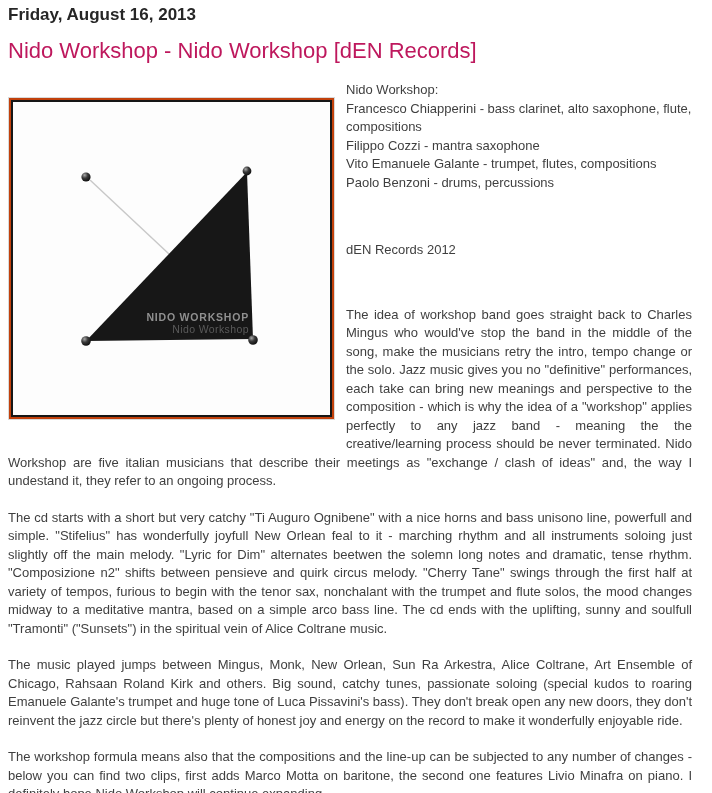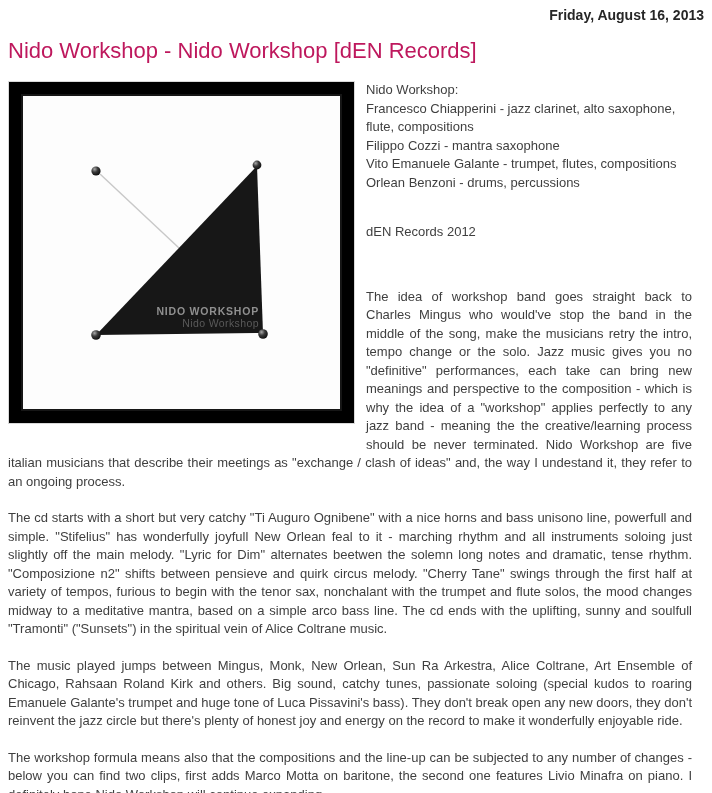--- a/index.html
+++ b/index.html
@@ -8,60 +8,59 @@
     background: #ffffff;
   }
   body {
     width: 712px;
     font-family: "Liberation Sans", "DejaVu Sans", sans-serif;
   }
   .post {
     padding: 6px 8px 5px 8px;
   }
   .post-date {
-    font-size: 14px;
+    font-size: 17px;
     font-weight: bold;
     color: #262626;
     line-height: 14px;
     margin: 2px 0 0 0;
-    text-align: right;
   }
   .post-title {
     font-size: 22px;
     font-weight: 400;
     color: #be185d;
     line-height: 26px;
     margin: 16px 0 17px 0;
   }
   .post-body {
     font-size: 13px;
     line-height: 18.5px;
     color: #3f3f3f;
   }
   .cover-frame {
     float: left;
     width: 321px;
     height: 317px;
     border: 1px solid #d9d9d9;
-    padding: 12px;
-    background: #000000;
-    margin: 0 11px 28px 0;
+    padding: 2px;
+    background: #c2410c;
+    margin: 16px 11px 28px 0;
     box-sizing: content-box;
   }
   .cover {
     width: 317px;
     height: 313px;
     border: 2px solid #161616;
     background: #fdfdfd;
     position: relative;
     overflow: hidden;
   }
   .cover svg { display: block; }
   .credits div { white-space: normal; margin-left: 44px; }
-  .label-line { margin-top: 31px; }
+  .label-line { margin-top: 49px; }
   .para {
     text-align: justify;
     margin: 18px 12px 0 0;
   }
   .para-first { margin-top: 46px; }
   .cover-band-caps {
     font-family: "Liberation Sans", "DejaVu Sans", sans-serif;
     font-weight: bold;
     letter-spacing: 0.8px;
   }
@@ -102,24 +101,24 @@
           <circle cx="240" cy="238" r="4.8" fill="url(#sphereGrad)"></circle>
 
           <text x="236" y="219" text-anchor="end" font-size="10.5" fill="#909090" class="cover-band-caps">NIDO WORKSHOP</text>
           <text x="236" y="231" text-anchor="end" font-size="10.5" fill="#5a5a5a" class="cover-album-name">Nido Workshop</text>
         </svg>
       </div>
     </div>
 
     <div class="credits">
       <div>Nido Workshop:</div>
-      <div>Francesco Chiapperini - jazz clarinet, alto saxophone, flute, compositions</div>
+      <div>Francesco Chiapperini - bass clarinet, alto saxophone, flute, compositions</div>
       <div>Filippo Cozzi - mantra saxophone</div>
       <div>Vito Emanuele Galante - trumpet, flutes, compositions</div>
-      <div>Orlean Benzoni - drums, percussions</div>
+      <div>Paolo Benzoni - drums, percussions</div>
     </div>
 
     <div class="label-line">dEN Records 2012</div>
 
     <p class="para para-first">The idea of workshop band goes straight back to Charles Mingus who would've stop the band in the middle of the song,  make the musicians retry the intro, tempo change or the solo. Jazz music gives you no "definitive" performances, each take can bring new meanings and perspective to the composition - which is why the idea of a "workshop" applies perfectly to any jazz band - meaning the the creative/learning process should be never terminated. Nido Workshop are five italian musicians that describe their meetings as "exchange / clash of ideas" and, the way I undestand it, they refer to an ongoing process.</p>
 
     <p class="para">The cd starts with a short but very catchy "Ti Auguro Ognibene" with a nice horns and bass unisono line, powerfull and simple.  "Stifelius" has wonderfully joyfull New Orlean feal to it - marching rhythm and all instruments soloing just slightly off the main melody. "Lyric for Dim" alternates beetwen the solemn long notes and dramatic, tense rhythm. "Composizione n2" shifts between pensieve and quirk circus melody. "Cherry Tane" swings through the first half at variety of tempos, furious to begin with the tenor sax, nonchalant with the trumpet and flute solos, the mood changes midway to a meditative mantra, based on a simple arco bass line. The cd ends with the uplifting, sunny and soulfull "Tramonti" ("Sunsets") in the spiritual vein of Alice Coltrane music.</p>
 
     <p class="para">The music played jumps between Mingus, Monk, New Orlean, Sun Ra Arkestra, Alice Coltrane, Art Ensemble of Chicago, Rahsaan Roland Kirk and others. Big sound, catchy tunes, passionate soloing (special kudos to roaring Emanuele Galante's trumpet and huge tone of Luca Pissavini's bass). They don't break open any new doors, they don't reinvent the jazz circle but there's plenty of honest joy and energy on the record to make it wonderfully enjoyable ride.</p>
 

